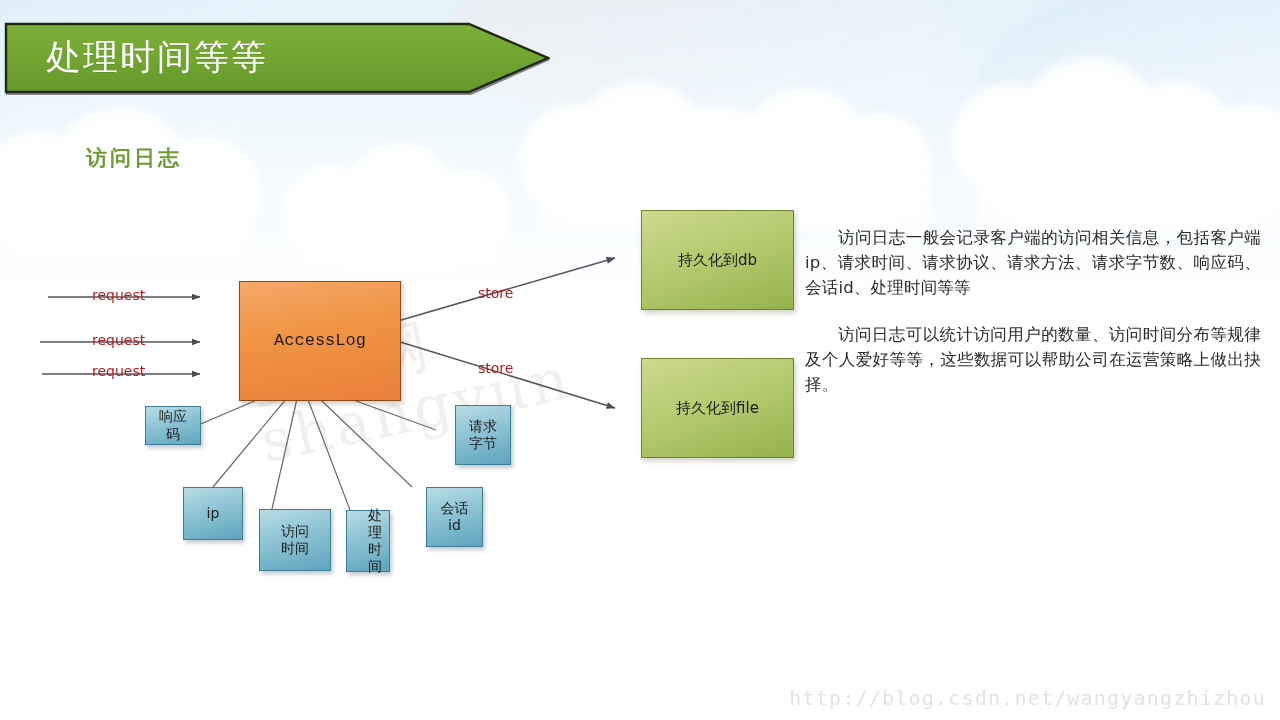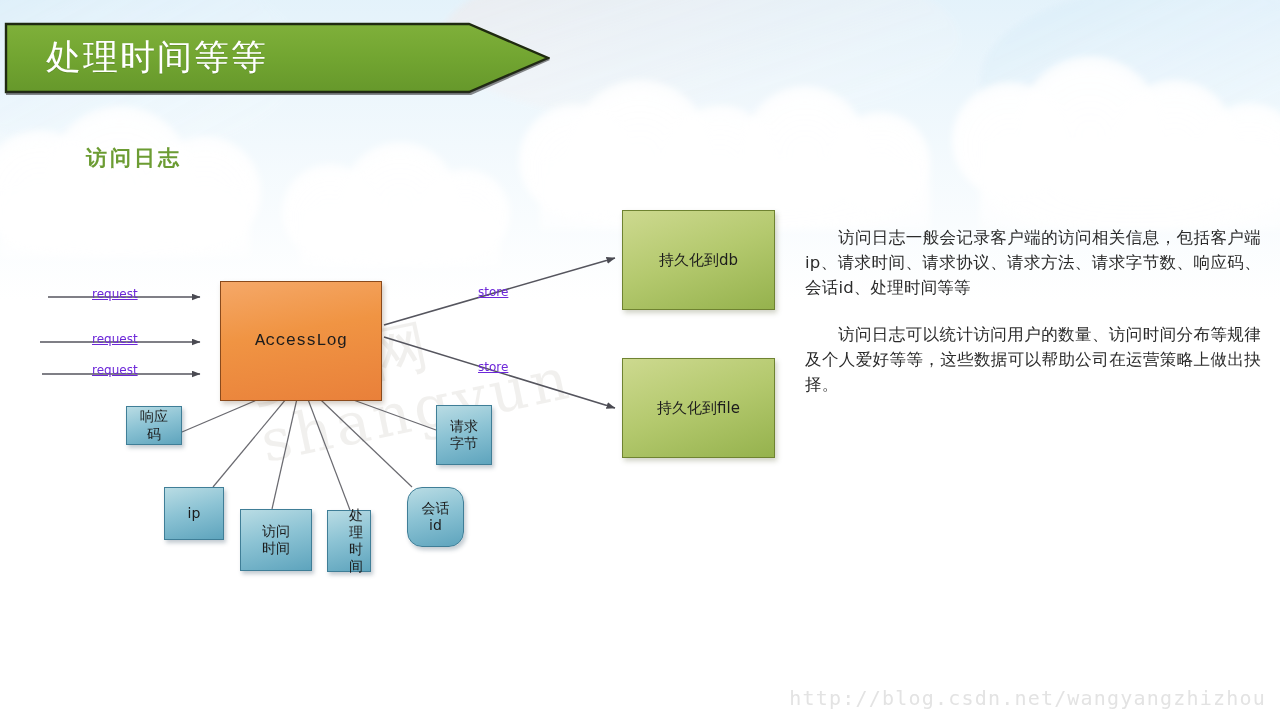--- a/index.html
+++ b/index.html
@@ -94,20 +94,21 @@
   
   .node-box {
     position: absolute;
     box-sizing: border-box;
     display: flex;
     align-items: center;
     justify-content: center;
     text-align: center;
     color: #1c1c1c;
     line-height: 1.22;
+    margin-left: 19px;
   }
 
   #node-accesslog {
     left: 220px;
     top: 281px;
     width: 162px;
     height: 120px;
     background: linear-gradient(170deg, #f5a868 0%, #f09443 42%, #e9803a 100%);
     border: 1.3px solid #8a4a1c;
     font-size: 17px;
@@ -132,31 +133,30 @@
     border: 1.2px solid #3f7e97;
     font-size: 14px;
     font-family: "DejaVu Sans", sans-serif;
     box-shadow: 2px 3px 4px rgba(40,70,90,0.28);
     padding: 2px;
   }
   #node-attr-respcode  { left: 126px; top: 406px; width: 56px; height: 39px; }
   #node-attr-ip        { left: 164px; top: 487px; width: 60px; height: 53px; }
   #node-attr-visittime { left: 240px; top: 509px; width: 72px; height: 62px; }
   #node-attr-proctime  { left: 327px; top: 510px; width: 44px; height: 62px; padding-left: 16px; }
-  #node-attr-sessionid { left: 407px; top: 487px; width: 57px; height: 60px; border-radius: 15px; }
+  #node-attr-sessionid { left: 407px; top: 487px; width: 57px; height: 60px; }
   #node-attr-reqbytes  { left: 436px; top: 405px; width: 56px; height: 60px; }
 
   
   .edge-label {
     position: absolute;
     font-family: "DejaVu Sans", sans-serif;
-    font-size: 12px;
-    color: #6d28d9;
+    font-size: 14px;
+    color: #b91c1c;
     white-space: nowrap;
-    text-decoration: underline;
   }
   #label-request-1 { left: 92px;  top: 287px; }
   #label-request-2 { left: 92px;  top: 332px; }
   #label-request-3 { left: 92px;  top: 363px; }
   #label-store-1   { left: 478px; top: 285px; }
   #label-store-2   { left: 478px; top: 360px; }
 
   
   #description-panel {
     position: absolute;

